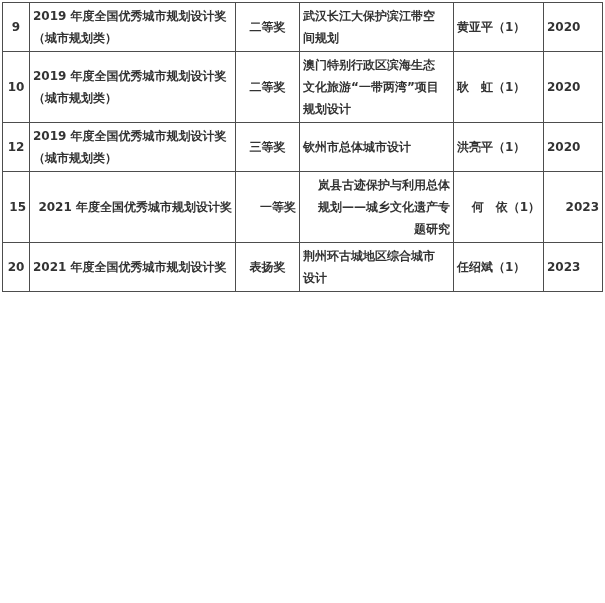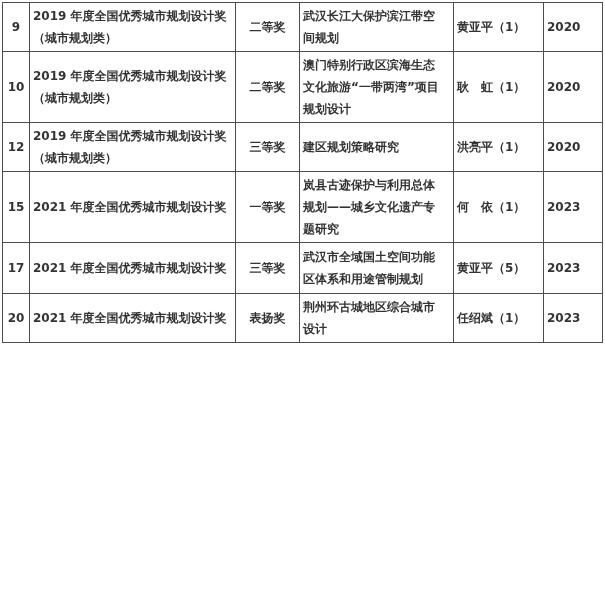--- a/index.html
+++ b/index.html
@@ -43,21 +43,21 @@
   td.c-project { padding-left: 8px; padding-right: 3px; white-space: pre-line; text-align: left; }
   td.c-name { padding-left: 6px; text-align: left; }
   td.c-year { padding-left: 7px; text-align: left; }
   
   tr.r0  td { height: 48px; }
   tr.r1  td { height: 66px; }
   tr.r2  td { height: 48px; }
   tr.r3  td { height: 49px; }
   tr.r4  td { height: 49px; }
   tr.r5  td { height: 48px; }
-  tr.r6  td { height: 66px; }
+  tr.r6  td { height: 66px; text-align: right; }
   tr.r7  td { height: 34px; }
   tr.r8  td { height: 51px; }
   tr.r9  td { height: 48px; }
   tr.r10 td { height: 49px; }
   tr.r11 td { height: 45px; }
 </style>
 </head>
 <body>
 
 <div class="page">
@@ -90,41 +90,32 @@
 文化旅游“一带两湾”项目
 规划设计</td>
         <td class="c-name">耿　虹（1）</td>
         <td class="c-year">2020</td>
       </tr>
       <tr class="r2">
         <td class="c-num">12</td>
         <td class="c-award">2019 年度全国优秀城市规划设计奖
 （城市规划类）</td>
         <td class="c-level">三等奖</td>
-        <td class="c-project">建区规划策略研究</td>
+        <td class="c-project">钦州市总体城市设计</td>
         <td class="c-name">洪亮平（1）</td>
         <td class="c-year">2020</td>
       </tr>
       <tr class="r6">
         <td class="c-num">15</td>
         <td class="c-award">2021 年度全国优秀城市规划设计奖</td>
         <td class="c-level">一等奖</td>
         <td class="c-project">岚县古迹保护与利用总体
 规划——城乡文化遗产专
 题研究</td>
         <td class="c-name">何　依（1）</td>
-        <td class="c-year">2023</td>
-      </tr>
-      <tr class="r8">
-        <td class="c-num">17</td>
-        <td class="c-award">2021 年度全国优秀城市规划设计奖</td>
-        <td class="c-level">三等奖</td>
-        <td class="c-project">武汉市全域国土空间功能
-区体系和用途管制规划</td>
-        <td class="c-name">黄亚平（5）</td>
         <td class="c-year">2023</td>
       </tr>
       <tr class="r11">
         <td class="c-num">20</td>
         <td class="c-award">2021 年度全国优秀城市规划设计奖</td>
         <td class="c-level">表扬奖</td>
         <td class="c-project">荆州环古城地区综合城市
 设计</td>
         <td class="c-name">任绍斌（1）</td>
         <td class="c-year">2023</td>

